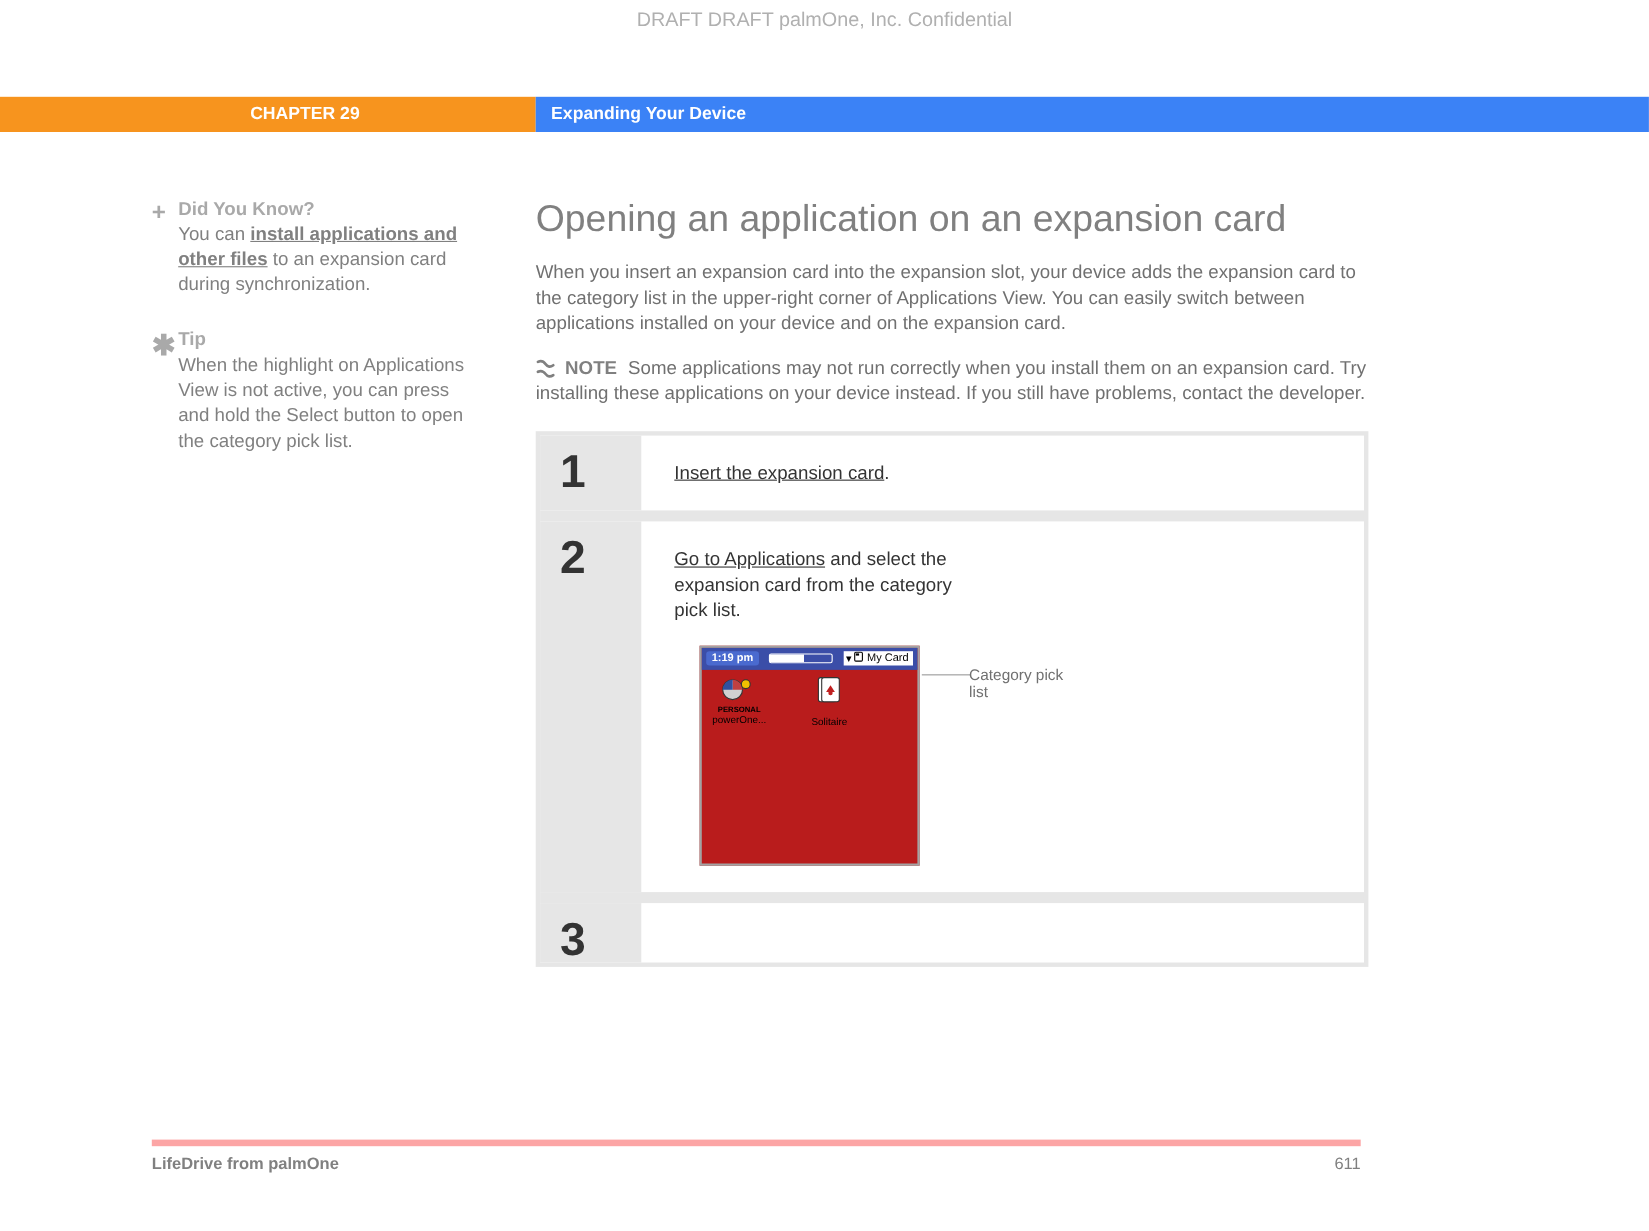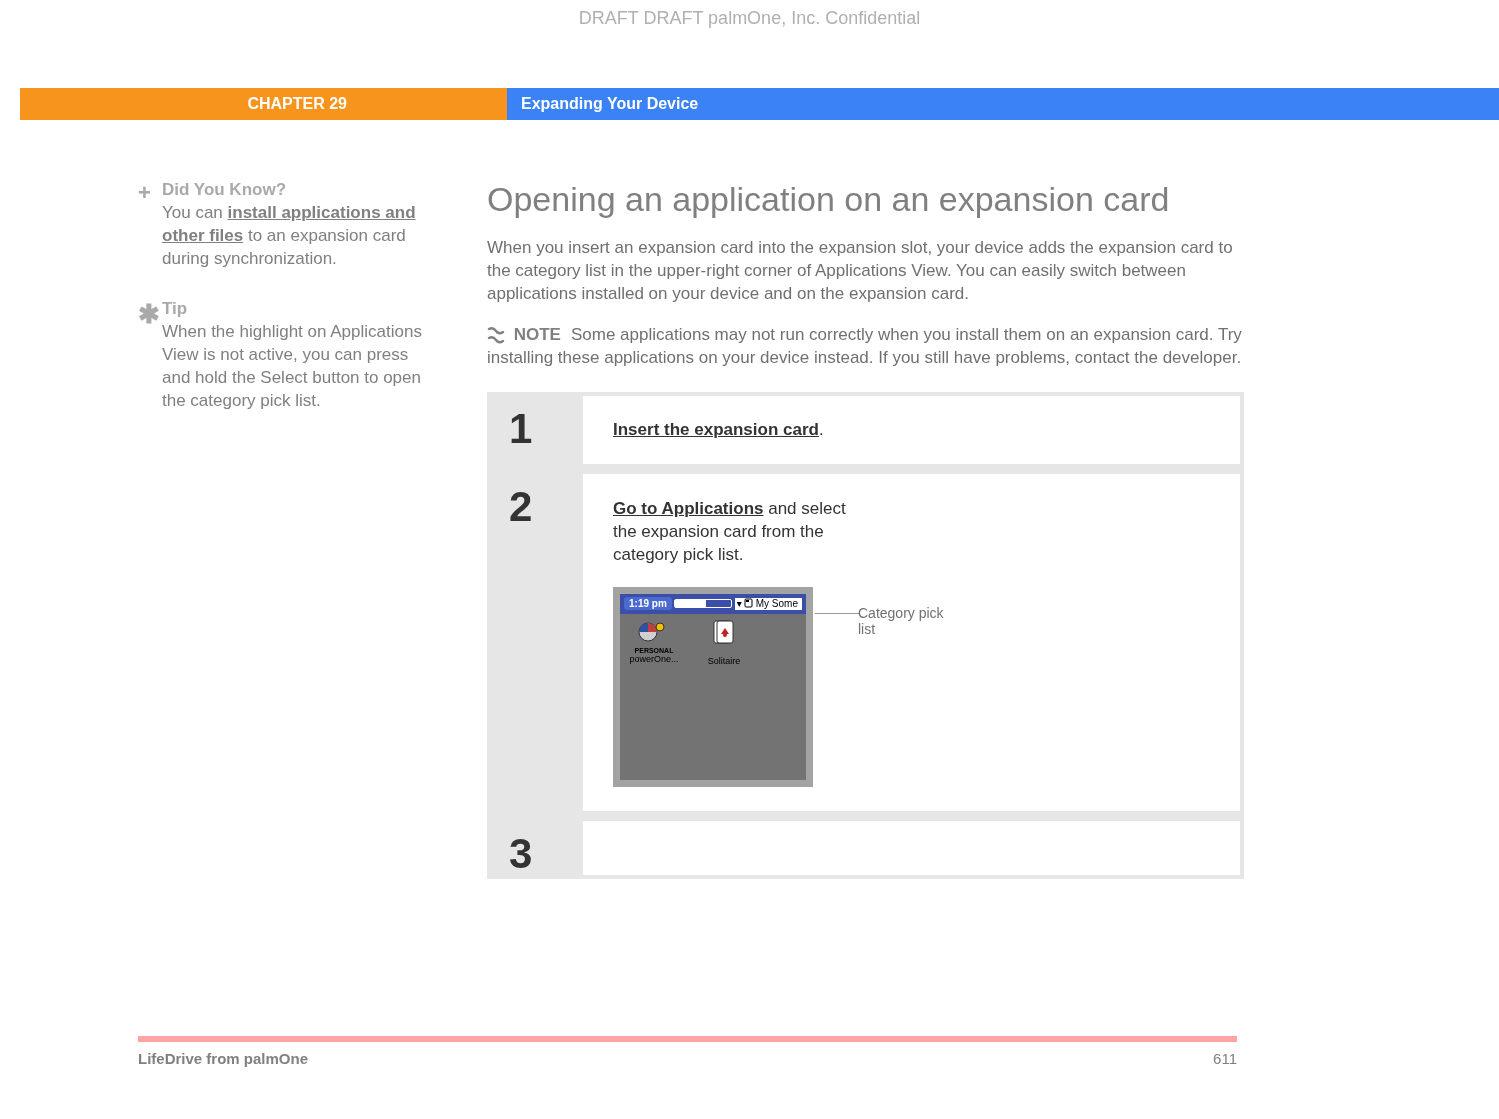--- a/index.html
+++ b/index.html
@@ -20,21 +20,20 @@
       font-size: 18px;
       font-weight: 400;
     }
     .header-bar {
       position: absolute;
       top: 88px;
       left: 0;
       width: 100%;
       height: 18px;
       display: flex;
-      padding-left: 20px;
     }
     .chapter-block {
       width: 487px;
       height: 32px;
       background: #f7941e;
       color: #fff;
       font-weight: bold;
       font-size: 16px;
       display: flex;
       align-items: center;
@@ -148,31 +147,32 @@
     }
     .step-body {
       flex: 1;
       padding: 24px 18px 24px 30px;
       color: #333;
       font-size: 17px;
       position: relative;
     }
     .step-link {
       color: #333;
-      font-weight: bold;
+      font-weight: normal;
       text-decoration: underline;
     }
     .step2-wrap { display: flex; gap: 20px; align-items: flex-start; flex-direction: column; }
     .step2-text { width: 260px; line-height: 1.35; }
     .screenshot {
       width: 200px;
       height: 200px;
-      border: 7px solid #a3a3a3;
-      background: #737373;
+      border: 2px solid #a3a3a3;
+      background: #b91c1c;
       position: relative;
+      margin-left: 23px;
     }
     .screenshot-title {
       height: 20px;
       background: #3b4ea8;
       display: flex;
       align-items: center;
       justify-content: space-between;
       padding: 0 4px;
     }
     .time-pill {
@@ -192,21 +192,21 @@
     }
     .category-pick {
       background: #fff;
       color: #000;
       font-size: 10px;
       padding: 0 4px 0 2px;
       display: flex; align-items: center; gap: 2px;
     }
     .apps-row {
       display: flex;
-      gap: 14px;
+      gap: 26px;
       padding: 4px 6px;
     }
     .app-icon {
       width: 56px;
       text-align: center;
       font-size: 9px;
       color: #000;
     }
     .app-icon .ic { width: 32px; height: 28px; margin: 0 auto 1px; }
     .callout {
@@ -319,21 +319,21 @@
                   <span class="time-pill">1:19 pm</span>
                   <span class="battery"></span>
                   <span class="category-pick">
                     <span>▾</span>
                     <span>
                       <svg width="10" height="10" viewBox="0 0 10 10">
                           <rect x="1" y="1" width="7" height="8" rx="1" fill="none" stroke="#000" stroke-width="1"></rect>
                           <rect x="2" y="2" width="3" height="2" fill="#000"></rect>
                         </svg>
                     </span>
-                    <span>My Some</span>
+                    <span>My Card</span>
                   </span>
                 </div>
                 <div class="apps-row">
                   <div class="app-icon">
                     <div class="ic">
                       <svg width="32" height="28" viewBox="0 0 32 28">
                           <circle cx="10" cy="14" r="9" fill="#d0d0d0" stroke="#333"></circle>
                           <path d="M10 5 A9 9 0 0 1 19 14 L10 14 Z" fill="#c04040"></path>
                           <path d="M10 14 L1 14 A9 9 0 0 1 10 5 Z" fill="#3050a0"></path>
                           <circle cx="22" cy="9" r="4" fill="#f0c000" stroke="#333"></circle>

